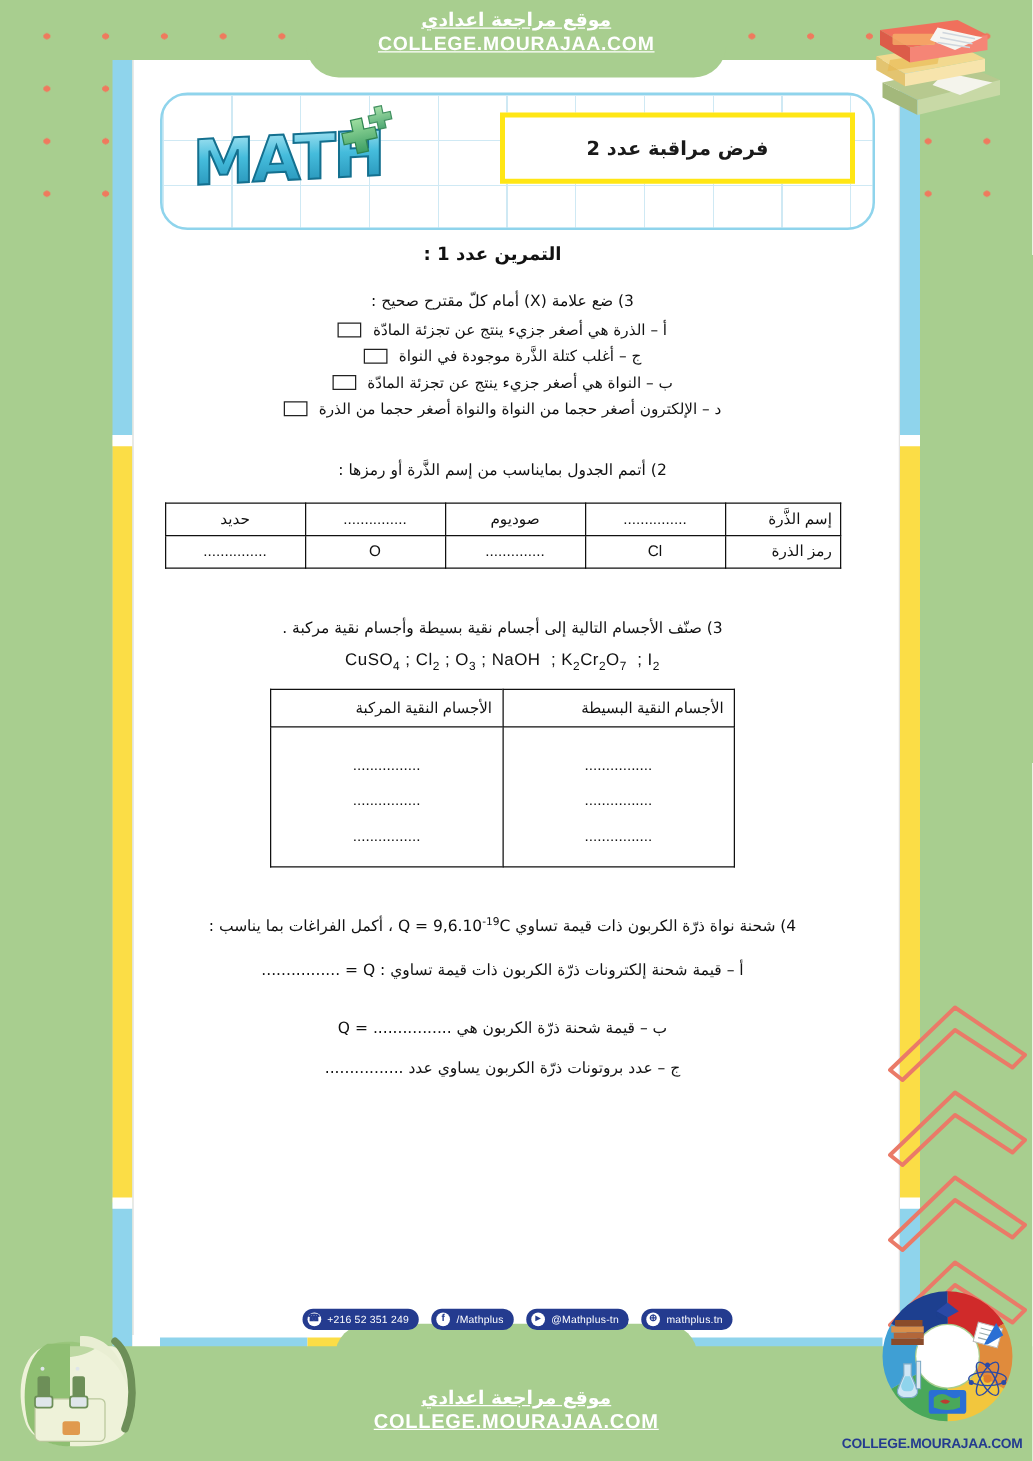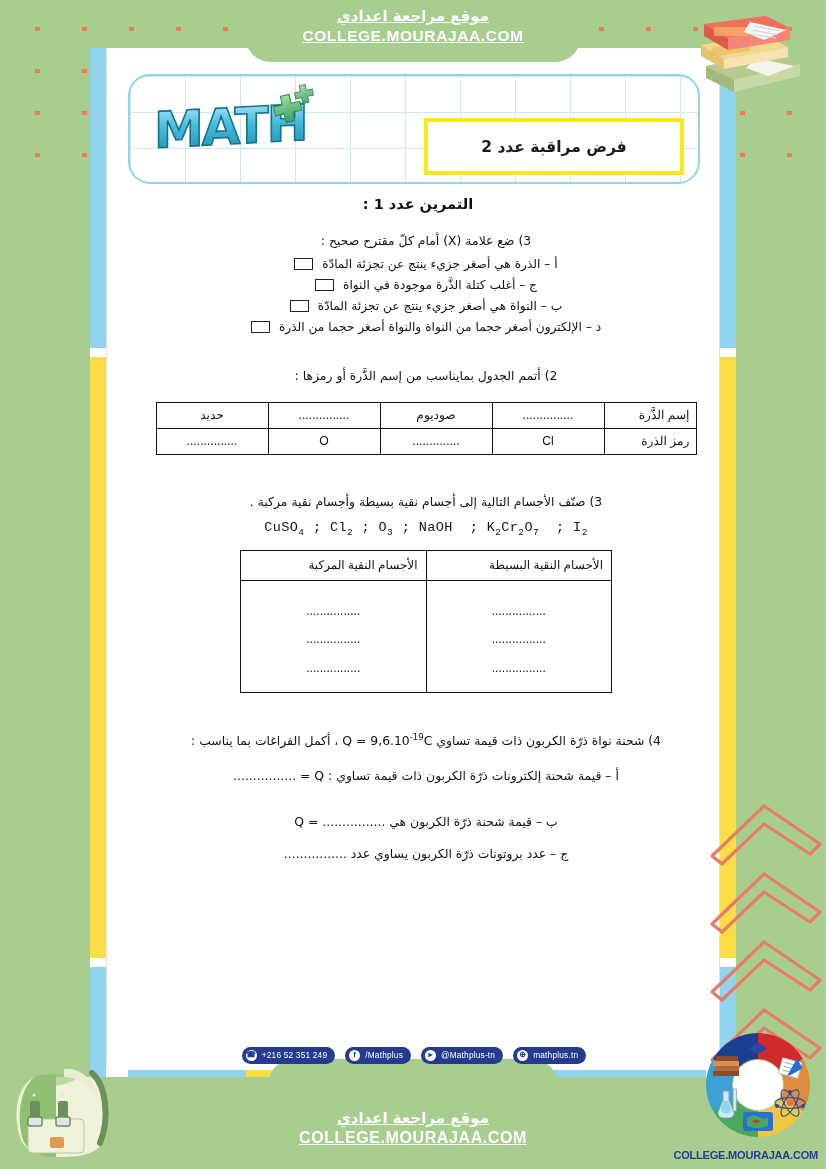--- a/index.html
+++ b/index.html
@@ -95,35 +95,35 @@
     background:
       repeating-linear-gradient(to right, #cfe9f4 0 1px, transparent 1px 55px),
       repeating-linear-gradient(to bottom, #cfe9f4 0 1px, transparent 1px 36px),
       #ffffff;
     border: 2px solid #8fd4ec;
     border-radius: 22px;
     z-index: 4;
   }
   .math-logo { position: absolute; left: 18px; top: 8px; width: 170px; height: 92px; }
   .title-box {
-    position: absolute; right: 14px; top: 42px;
-    width: 260px; height: 57px;
+    position: absolute; right: 14px; top: 14px;
+    width: 284px; height: 57px;
     background: #ffffff;
     border: 4px solid #ffe615;
     display: flex; align-items: center; justify-content: center;
   }
   .title-box span {
     font-family: "DejaVu Sans", sans-serif;
     direction: rtl; font-size: 15.5px; font-weight: bold; color: #1a1a1a;
   }
 
   
   .body-area {
     position: absolute;
-    left: 140px; top: 196px;
+    left: 116px; top: 196px;
     width: 572px; height: 840px;
     direction: rtl;
     font-family: "DejaVu Sans", sans-serif;
     color: #111;
     z-index: 3;
   }
   .ex-title {
     font-size: 14.5px; font-weight: bold; text-align: center;
     margin-bottom: 20px; padding-right: 16px;
   }
@@ -152,21 +152,21 @@
   table.t2 td.hd { width: 92px; text-align: right; padding-right: 6px; }
   table.t2 td.cell { width: 112px; }
 
   table.t3 { width: 372px; }
   table.t3 td { vertical-align: top; }
   table.t3 td.head { font-size: 12px; height: 30px; text-align: right; padding-right: 8px; vertical-align: middle; }
   table.t3 td.blanks { height: 112px; padding-top: 16px; line-height: 2.35; }
 
   .formulas {
     text-align: center; direction: ltr;
-    font-family: Liberation Mono, monospace;
+    font-family: Liberation Sans, sans-serif;
     font-size: 13.5px; letter-spacing: .4px; margin: 9px 0 12px 0;
   }
   .formulas sub { font-size: 9.5px; }
   .spacer-sm { height: 14px; }
   .spacer-md { height: 26px; }
   .spacer-lg { height: 38px; }
 
   .q4 sup { font-size: 8.5px; }
 
   

